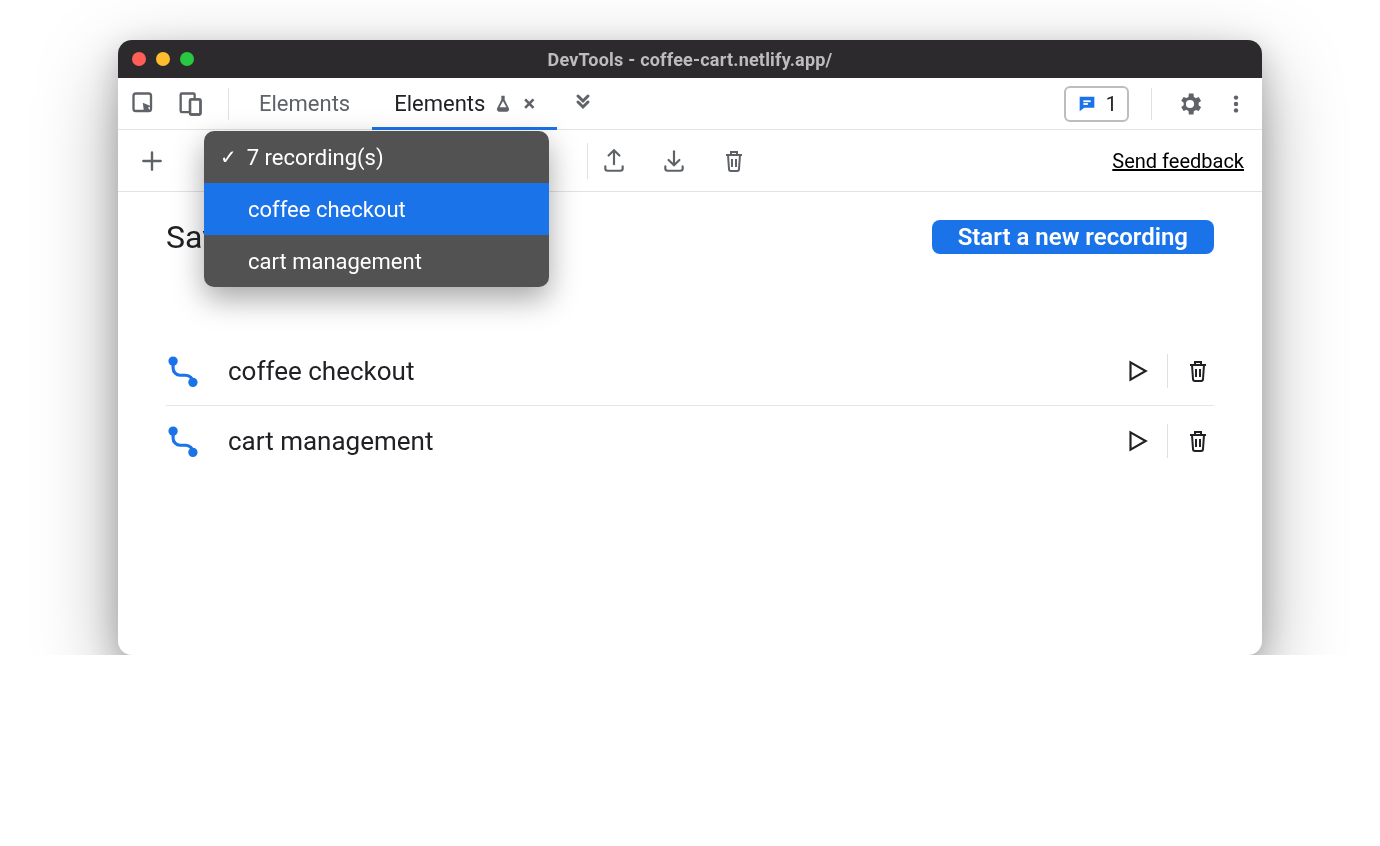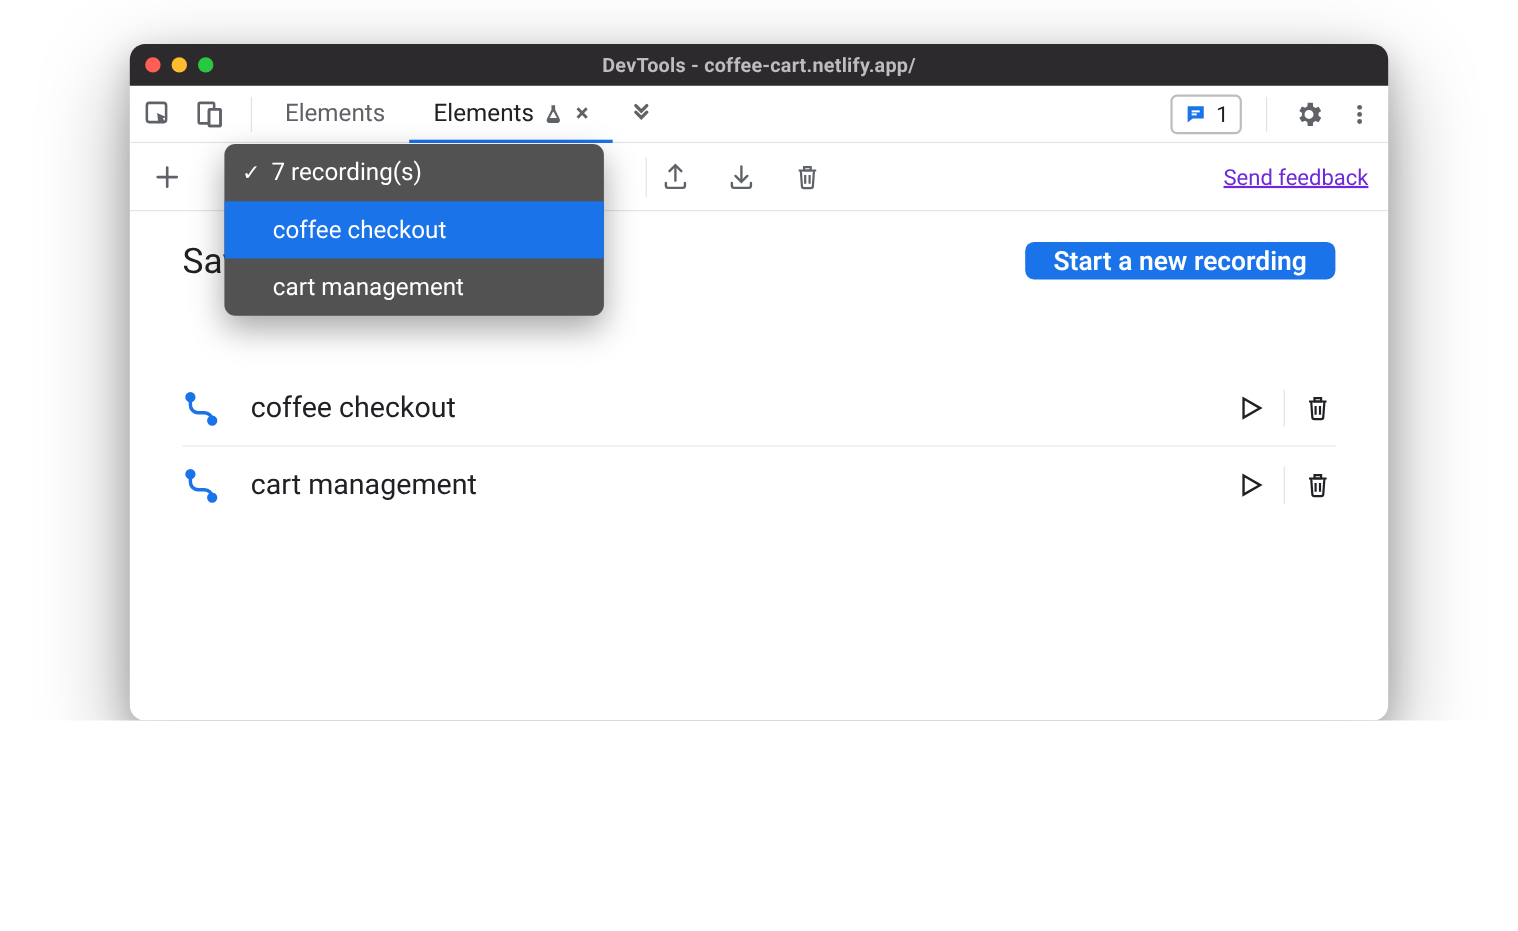--- a/index.html
+++ b/index.html
@@ -38,21 +38,21 @@
   .tab.active::after{content:"";position:absolute;left:0;right:0;bottom:-1px;height:3px;background:var(--tab-active);}
   .tab .flask{margin-left:8px;color:#5f6368;}
   .tab .tab-x{margin-left:10px;color:#5f6368;font-weight:700;font-size:22px;}
   .ts-right{margin-left:auto;display:flex;align-items:center;gap:14px;}
   .issues-pill{display:flex;align-items:center;gap:8px;border:2px solid #bdbdbd;border-radius:6px;padding:4px 10px;color:var(--btn-blue);}
   .issues-pill span.count{color:var(--text);font-size:20px;}
   
   .toolbar{height:62px;border-bottom:1px solid #e3e3e3;display:flex;align-items:center;padding:0 18px;position:relative;}
   .tb-group{display:flex;align-items:center;gap:28px;color:var(--icon-gray);}
   .tb-sep{width:1px;height:36px;background:#e0e0e0;margin:0 10px;}
-  .feedback{margin-left:auto;color:#6d28d9;font-size:20px;text-decoration:underline;cursor:pointer;}
+  .feedback{margin-left:auto;color:#000000;font-size:20px;text-decoration:underline;cursor:pointer;}
   
   .dropdown{
     position:absolute;top:1px;left:86px;width:345px;background:var(--dropdown);border-radius:10px;
     overflow:hidden;box-shadow:0 12px 30px rgba(0,0,0,.35);z-index:20;
   }
   .dd-item{height:52px;display:flex;align-items:center;color:#fff;font-size:22px;padding:0 16px 0 44px;position:relative;}
   .dd-item.header{padding-left:16px;}
   .dd-item.header .chk{margin-right:10px;font-size:20px;}
   .dd-item.sel{background:var(--dropdown-sel);}
   

